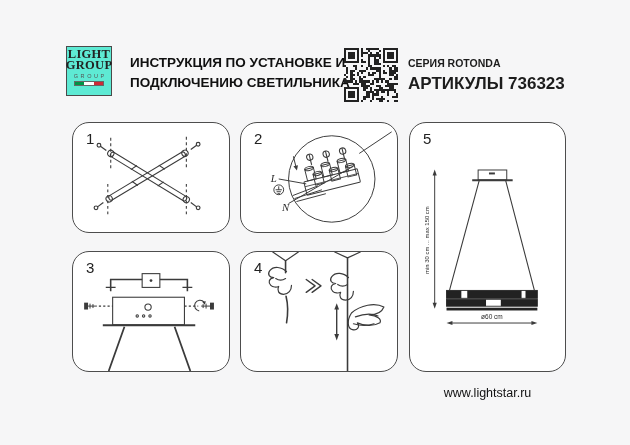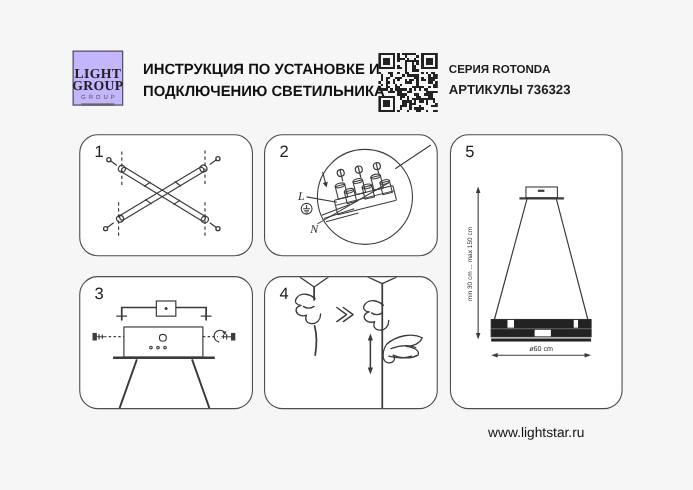--- a/index.html
+++ b/index.html
@@ -1,30 +1,30 @@
 <!DOCTYPE html>
 <html><head>
 <meta charset="utf-8">
 <style>
   *{margin:0;padding:0;box-sizing:border-box}
   html,body{width:630px;height:445px}
   body{position:relative;background:#f6f6f7;font-family:"Liberation Sans",sans-serif;color:#1c1c1c;overflow:hidden}
   .sheet{position:absolute;inset:0}
   
-  .logo{position:absolute;left:66px;top:46px;width:46px;height:50px;border:1.6px solid #4a4a4a;background:#c4b5fd;
-        display:flex;flex-direction:column;align-items:center;justify-content:center;padding-top:16px}
+  .logo{position:absolute;left:66px;top:46px;width:46px;height:50px;border:1.6px solid #4a4a4a;background:#5eead4;
+        display:flex;flex-direction:column;align-items:center;justify-content:flex-start;padding-top:2px}
   .logo .l1,.logo .l2{font-family:"Liberation Serif",serif;font-weight:bold;font-size:12.5px;line-height:11px;letter-spacing:.3px;color:#222}
   .logo .l3{font-size:5.5px;letter-spacing:2.6px;margin:2px 0 2px 2.6px;color:#555}
   .flag{width:30px;height:5px;border:.8px solid #666;display:flex}
   .flag i{flex:1;display:block}
   .title{position:absolute;left:130px;top:53px;font-size:13.5px;font-weight:bold;line-height:1.5;color:#101010}
   .qr{position:absolute;left:344px;top:48px;width:54px;height:54px}
   .series-block{position:absolute;left:408px;top:57px;width:160px;text-align:left}
   .series{font-size:10.5px;font-weight:bold}
-  .articles{font-size:12px;font-weight:bold;margin-top:5px}
+  .articles{font-size:17px;font-weight:bold;margin-top:5px}
   
   .panel{position:absolute;background:#fff;border:1.4px solid #4d4d4d;border-radius:17px}
   .panel svg{position:absolute;inset:0;width:100%;height:100%}
   .num{position:absolute;left:13px;top:7px;font-size:15px;color:#222;z-index:2}
   #p1{left:72px;top:122px;width:158px;height:111px}
   #p2{left:240px;top:122px;width:158px;height:111px}
   #p3{left:72px;top:251px;width:158px;height:121px}
   #p4{left:240px;top:251px;width:158px;height:121px}
   #p5{left:409px;top:122px;width:157px;height:250px}
   .footer{position:absolute;left:409px;top:386px;width:157px;text-align:center;font-size:12.5px;font-weight:normal;color:#111}

